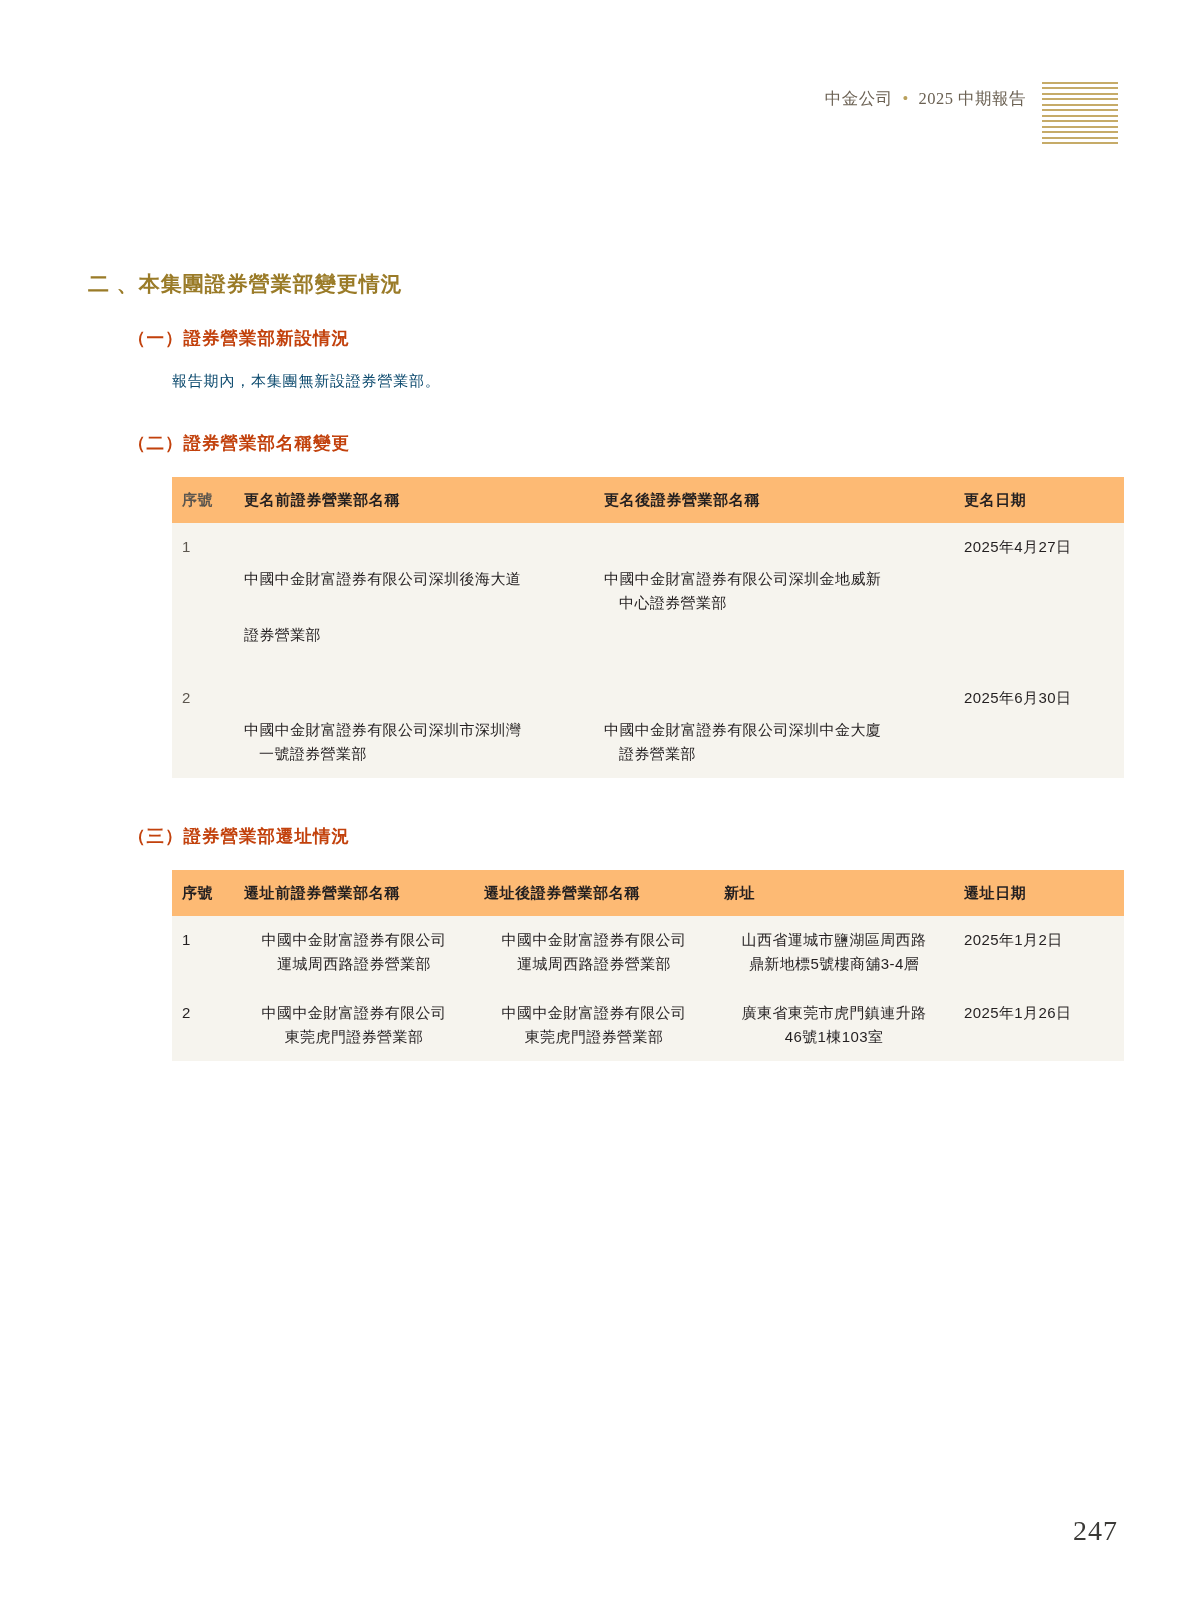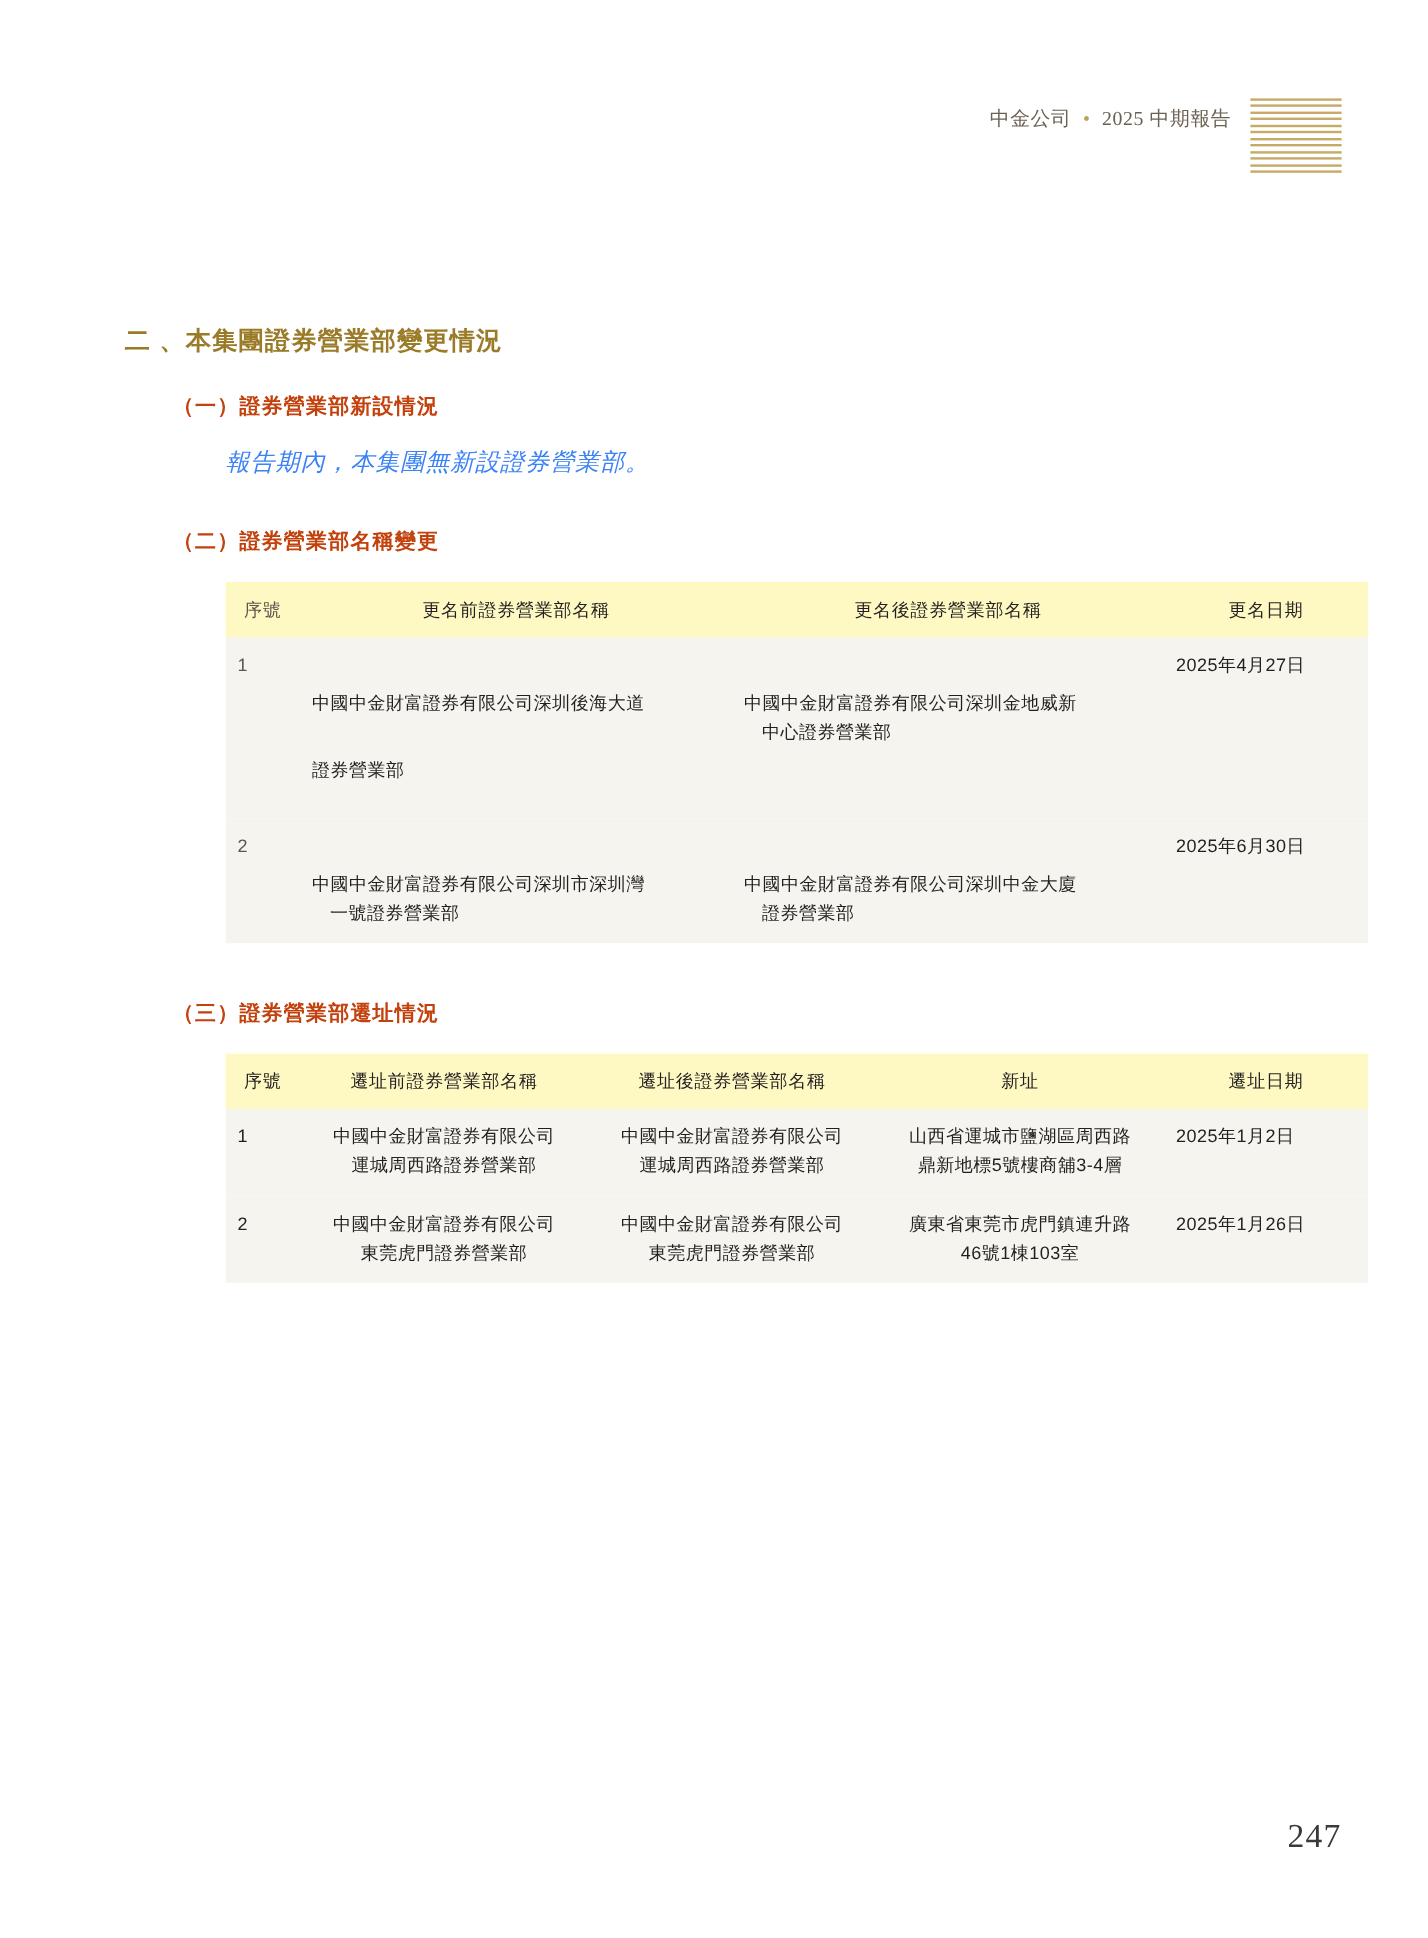--- a/index.html
+++ b/index.html
@@ -47,21 +47,21 @@
   .header-mark i {
     display: block;
     height: 2px;
     background: #c6ab68;
   }
 
   
   .content {
     position: absolute;
     top: 270px;
-    left: 104px;
+    left: 88px;
     width: 1014px;
   }
 
   h2.section-title {
     font-size: 21px;
     font-weight: bold;
     color: #9a7b28;
     margin: 0 0 28px 0;
     letter-spacing: 1px;
   }
@@ -69,40 +69,39 @@
   h3.sub-title {
     font-size: 17.5px;
     font-weight: bold;
     color: #c2410c;
     margin: 0 0 22px 0;
     padding-left: 40px;
     letter-spacing: 1px;
   }
 
   p.para {
-    font-size: 20px;
-    color: #3b82f6;
+    font-size: 15px;
+    color: #0c4a6e;
     margin: 0 0 40px 0;
     padding-left: 84px;
     letter-spacing: 0.8px;
-    font-style: italic;
   }
 
   
   table {
     border-collapse: collapse;
     width: 952px;
     margin-left: 84px;
     font-size: 15px;
     table-layout: fixed;
   }
   thead th {
-    background: #fef9c3;
-    font-weight: normal;
-    text-align: center;
+    background: #fdba74;
+    font-weight: bold;
+    text-align: left;
     padding: 14px 10px 13px 10px;
     color: #231f20;
     letter-spacing: 0.6px;
     vertical-align: middle;
     border: none;
   }
   tbody td {
     background: #f6f4ee;
     padding: 12px 10px;
     vertical-align: top;

